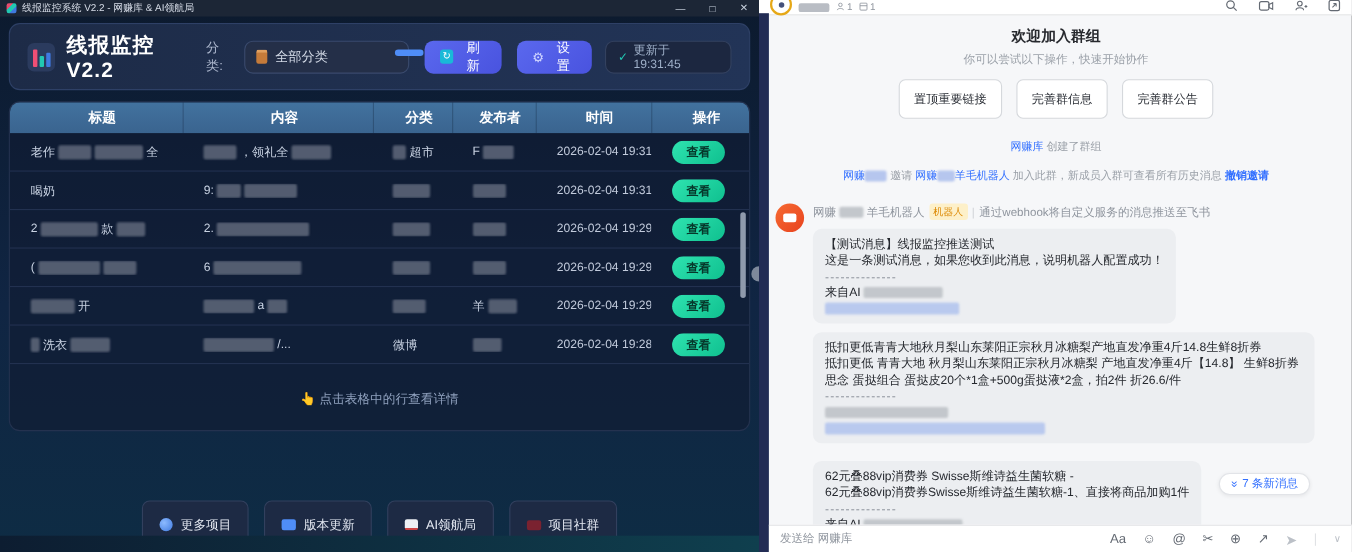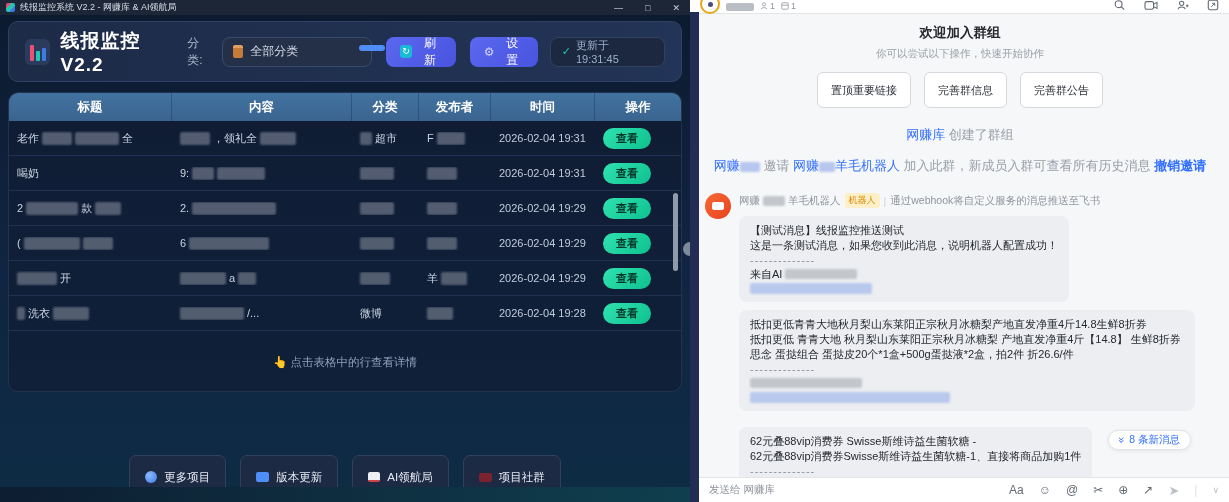--- a/index.html
+++ b/index.html
@@ -46,21 +46,21 @@
   .updated { height:30px; margin-left:12px; background:#1c2740; border:1px solid #33415f;
     border-radius:8px; display:flex; align-items:center; gap:5px; padding:0 11px;
     color:#9fb0c9; font-size:11px; }
   .updated .chk { color:#22c8b2; }
 
   .table-card { position:absolute; left:8px; top:92px; width:674px; height:300px;
     background:rgba(17,28,50,.65); border:1px solid #24324f; border-radius:10px; overflow:hidden; }
   .thead { display:flex; height:28px; background:linear-gradient(180deg,#42729f,#3a648f); }
   .thead .hcell { color:#fff; font-size:12.5px; font-weight:bold; display:flex;
     align-items:center; justify-content:center; border-right:1px solid rgba(10,25,45,.28); }
-  .cell, .hcell { overflow:hidden; white-space:nowrap; }
+  .cell, .hcell { overflow:hidden; white-space:nowrap;margin-left:11px; }
   .c0{ width:163px; } .c1{ width:180px; } .c2{ width:67px; } .c3{ width:72px; }
   .c4{ width:104px; } .c5{ width:86px; border-right:none !important; }
   .trow { display:flex; height:35px; align-items:center; border-bottom:1px solid #223150;
     cursor:pointer; }
   .trow .cell { padding:0 8px; color:#c9d3e3; font-size:11px; display:flex;
     align-items:center; gap:3px; }
   .trow .time { color:#c2cbdc; justify-content:flex-start; }
   .view-btn { background:linear-gradient(135deg,#2fe3b0,#0fc08f); color:#06382b;
     font-weight:bold; font-size:11px; border:none; border-radius:11px; padding:3px 13px;
     cursor:pointer; font-family:inherit; }
@@ -107,21 +107,21 @@
     background:#222c54; z-index:6; }
 
   .chat-body { position:absolute; left:9px; right:0; top:14px; bottom:25px;
     overflow:hidden; padding:0 14px 0 6px; }
   .welcome { text-align:center; margin-top:10px; }
   .welcome-title { color:#27292e; font-size:13.5px; font-weight:bold; }
   .welcome-sub { color:#9aa0a8; font-size:10.5px; margin-top:5px; }
   .welcome-btns { display:flex; justify-content:center; gap:13px; margin-top:11px; }
   .wbtn { height:36px; background:#fff; border:1px solid #d5d8dc; border-radius:6px;
     color:#2b2f36; font-size:11px; padding:0 13px; cursor:pointer; font-family:inherit; }
-  .sysline { text-align:center; font-size:13px; color:#9aa0a8; }
+  .sysline { text-align:center; font-size:10px; color:#9aa0a8; }
   .created-line { margin-top:18px; }
   .invite-line { margin-top:13px; }
   .sysline .link, .seg.link { color:#3370ff; }
   .seg.bold { font-weight:bold; }
   .chat-body .redact { background:#c3c7cc; height:10px; filter:blur(1px); opacity:1; }
   .chat-body .redact.rlink { background:#b6c6ee; }
   .chat-body .redact.blue { background:#b9c9ee; height:11px; }
 
   .msg-group { position:relative; margin-top:18px; padding-left:34px; }
   .msg-avatar { position:absolute; left:0; top:0; width:26px; height:26px; border-radius:50%;
@@ -480,21 +480,21 @@
                 <span class="seg ">来自AI</span>
                 <span class="redact " style="width: 90px;"></span>
               </div>
             </div>
           </div>
       </div>
     </div>
 
     <div class="new-badge">
       <span class="dbl-chev">»</span>
-      <span>8 条新消息</span>
+      <span>7 条新消息</span>
     </div>
 
     <div class="input-area">
       <span class="send-to">发送给 网赚库</span>
       <span class="input-toolbar" id="input-toolbar">
           <span class="tb-ic ">Aa</span>
           <span class="tb-ic ">☺</span>
           <span class="tb-ic ">@</span>
           <span class="tb-ic ">✂</span>
           <span class="tb-ic ">⊕</span>

